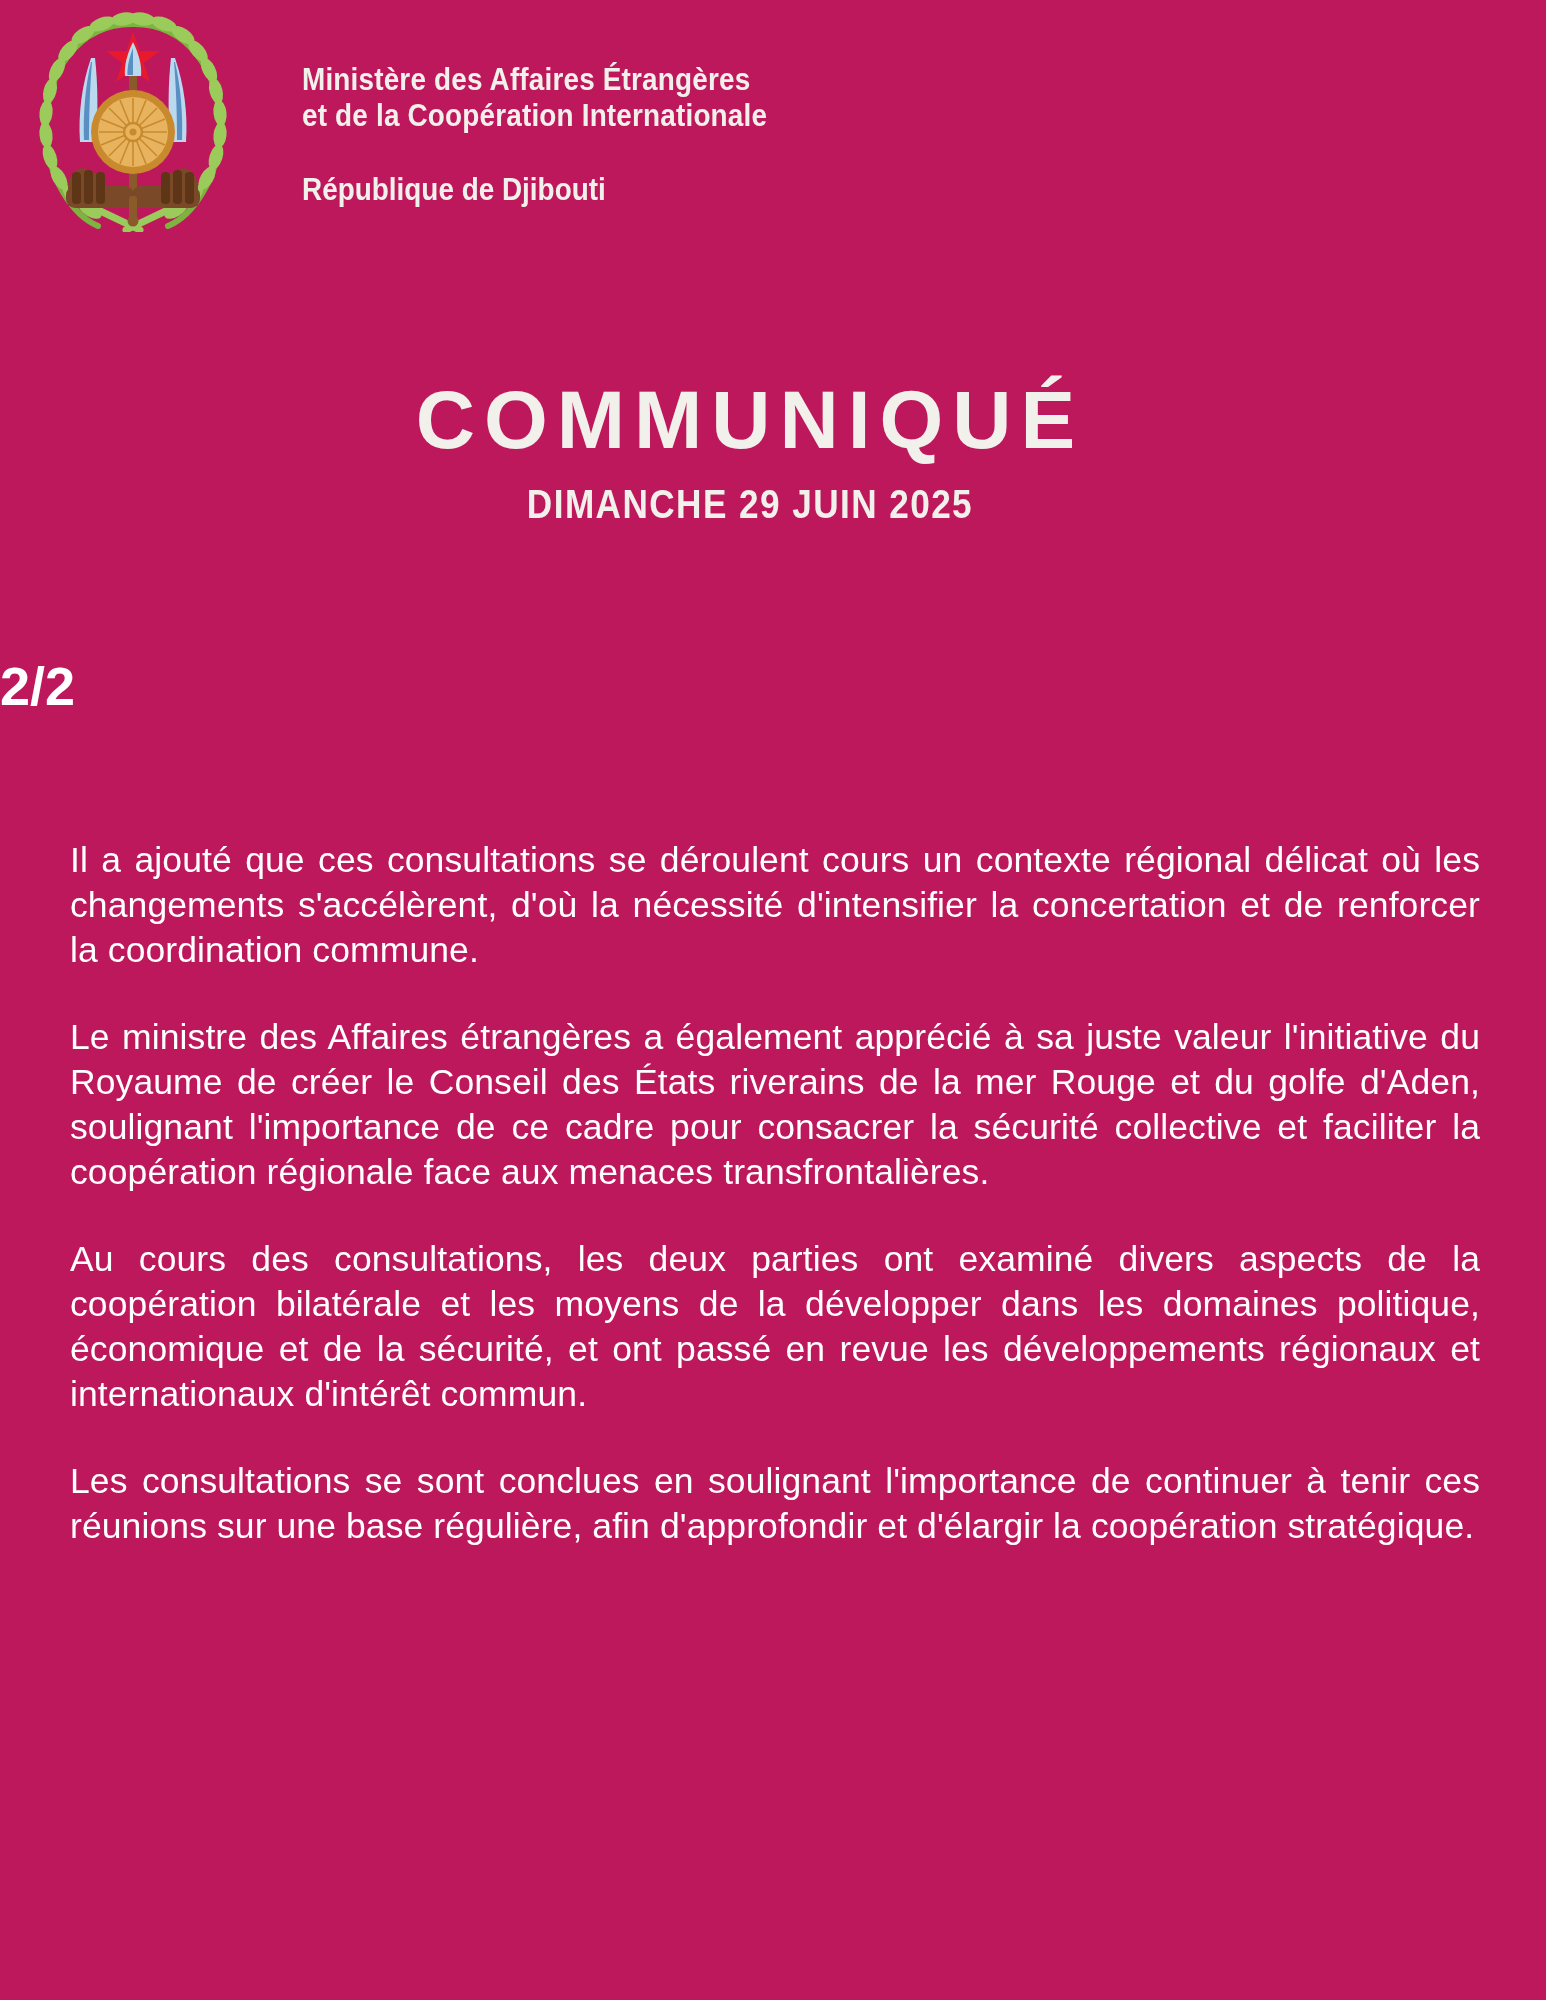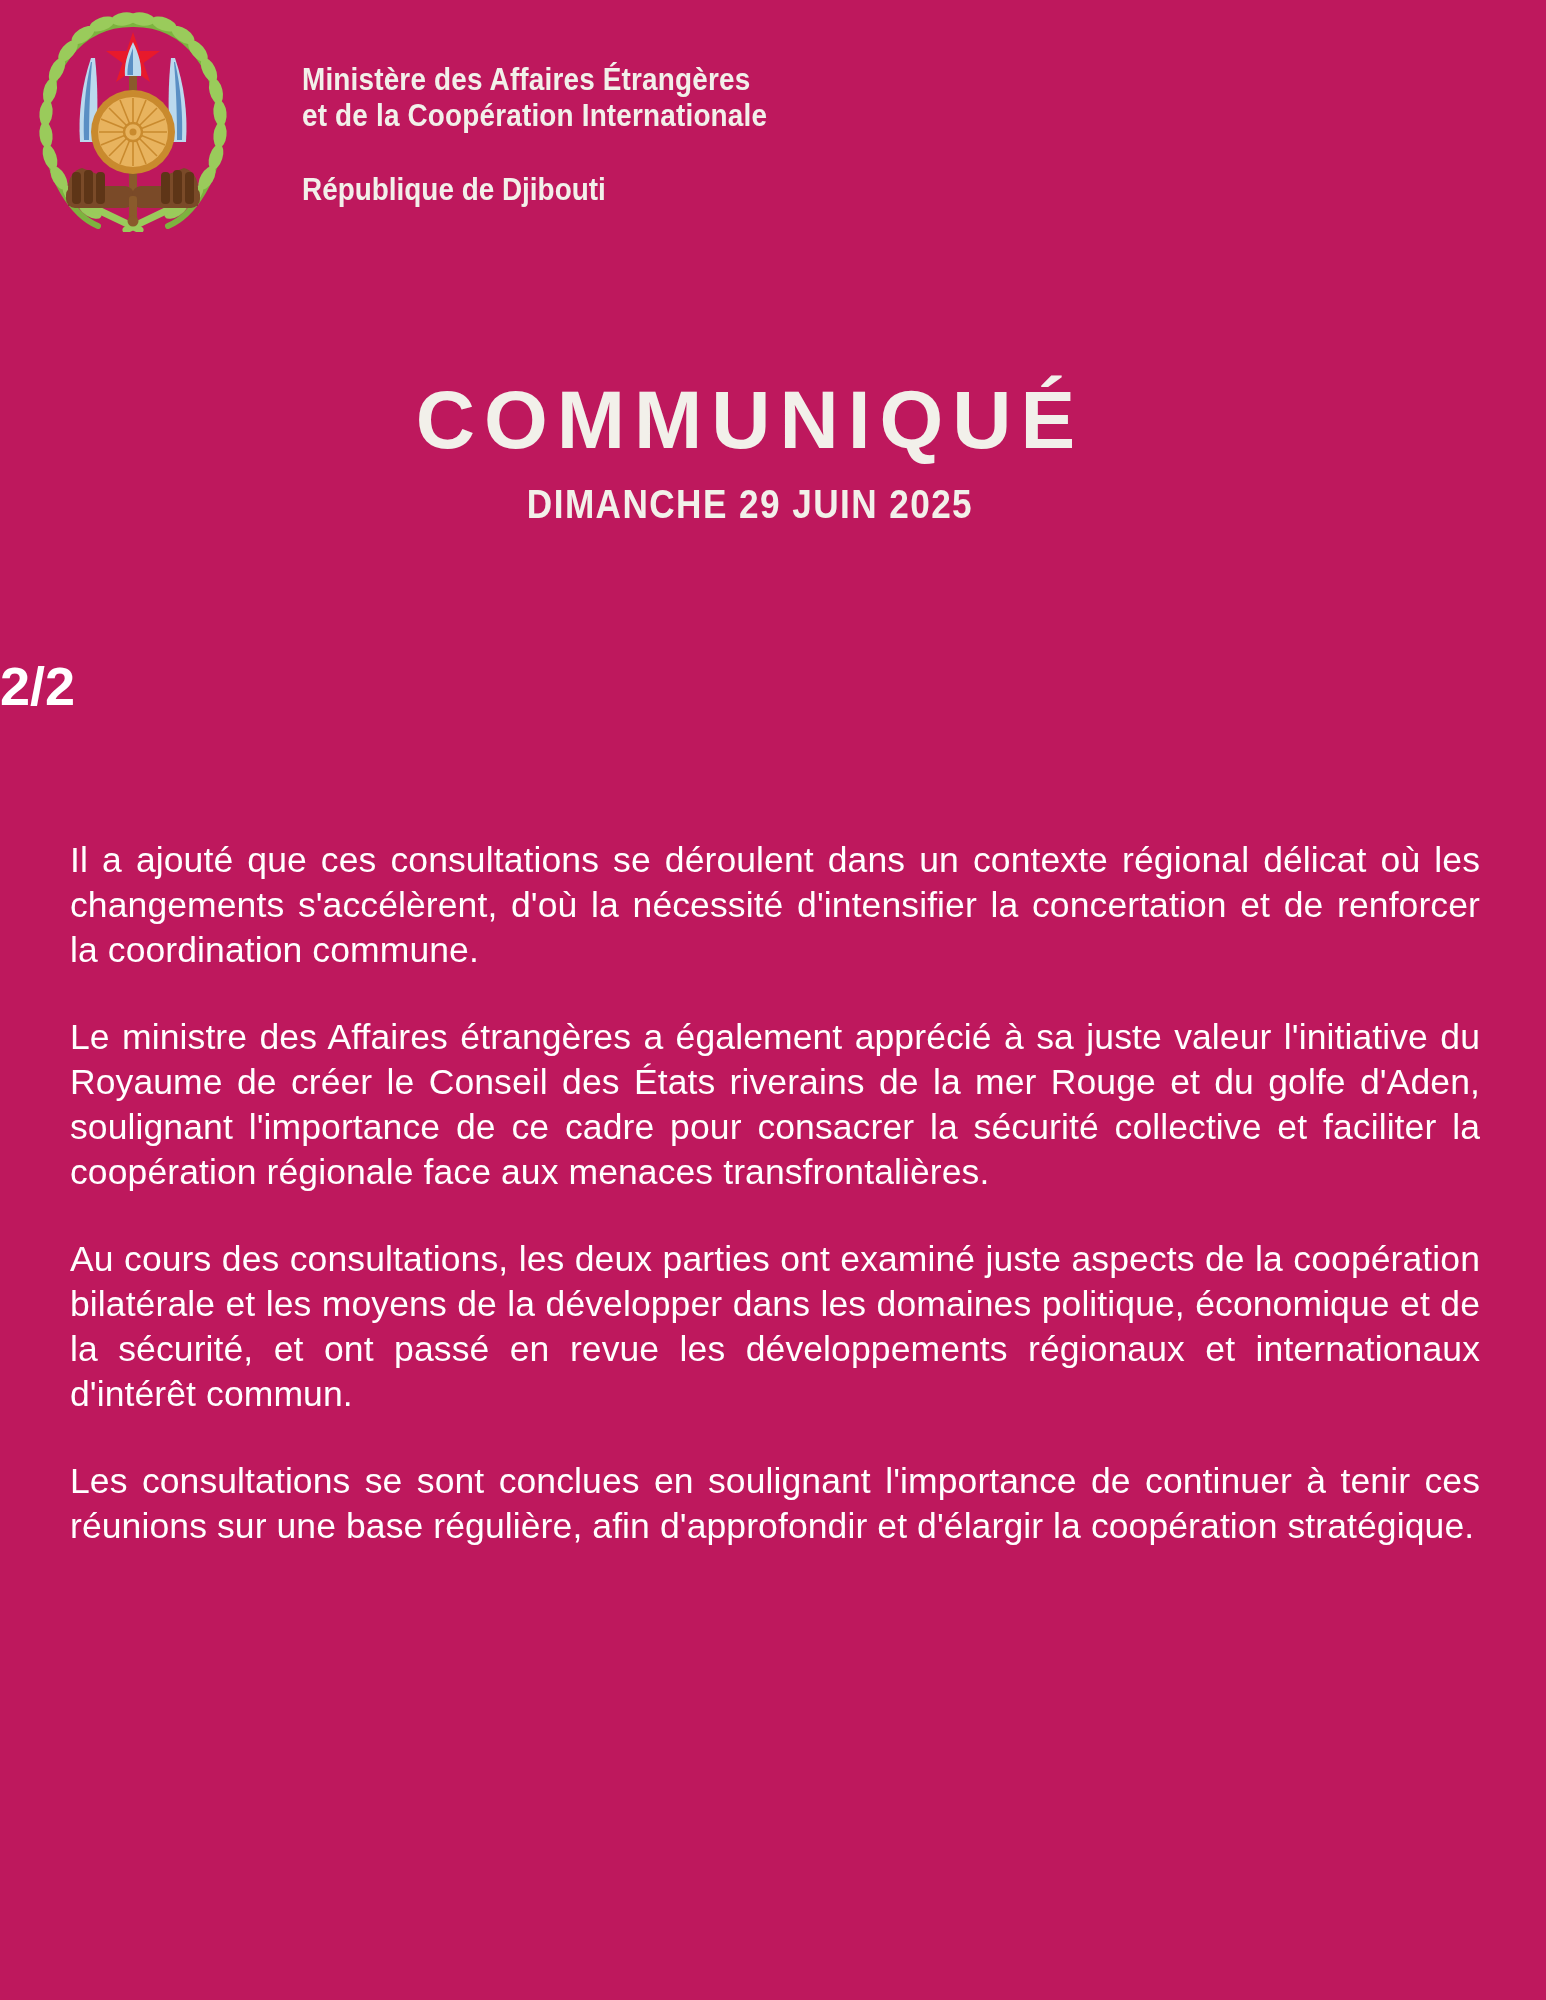--- a/index.html
+++ b/index.html
@@ -255,19 +255,19 @@
   </div>
 
   <div class="title-block">
     <div class="doc-title">COMMUNIQUÉ</div>
     <div class="doc-date">DIMANCHE 29 JUIN 2025</div>
   </div>
 
   <div class="page-indicator">2/2</div>
 
   <div class="body-content">
-    <p class="para">Il a ajouté que ces consultations se déroulent dans un contexte régional délicat où les changements s'accélèrent, d'où la nécessité d'intensifier la concertation et de renforcer la coordination commune.</p>
+    <p class="para">Il a ajouté que ces consultations se déroulent cours un contexte régional délicat où les changements s'accélèrent, d'où la nécessité d'intensifier la concertation et de renforcer la coordination commune.</p>
     <p class="para">Le ministre des Affaires étrangères a également apprécié à sa juste valeur l'initiative du Royaume de créer le Conseil des États riverains de la mer Rouge et du golfe d'Aden, soulignant l'importance de ce cadre pour consacrer la sécurité collective et faciliter la coopération régionale face aux menaces transfrontalières.</p>
-    <p class="para">Au cours des consultations, les deux parties ont examiné juste aspects de la coopération bilatérale et les moyens de la développer dans les domaines politique, économique et de la sécurité, et ont passé en revue les développements régionaux et internationaux d'intérêt commun.</p>
+    <p class="para">Au cours des consultations, les deux parties ont examiné divers aspects de la coopération bilatérale et les moyens de la développer dans les domaines politique, économique et de la sécurité, et ont passé en revue les développements régionaux et internationaux d'intérêt commun.</p>
     <p class="para">Les consultations se sont conclues en soulignant l'importance de continuer à tenir ces réunions sur une base régulière, afin d'approfondir et d'élargir la coopération stratégique.</p>
   </div>
 
 </div>
 
 </body></html>

